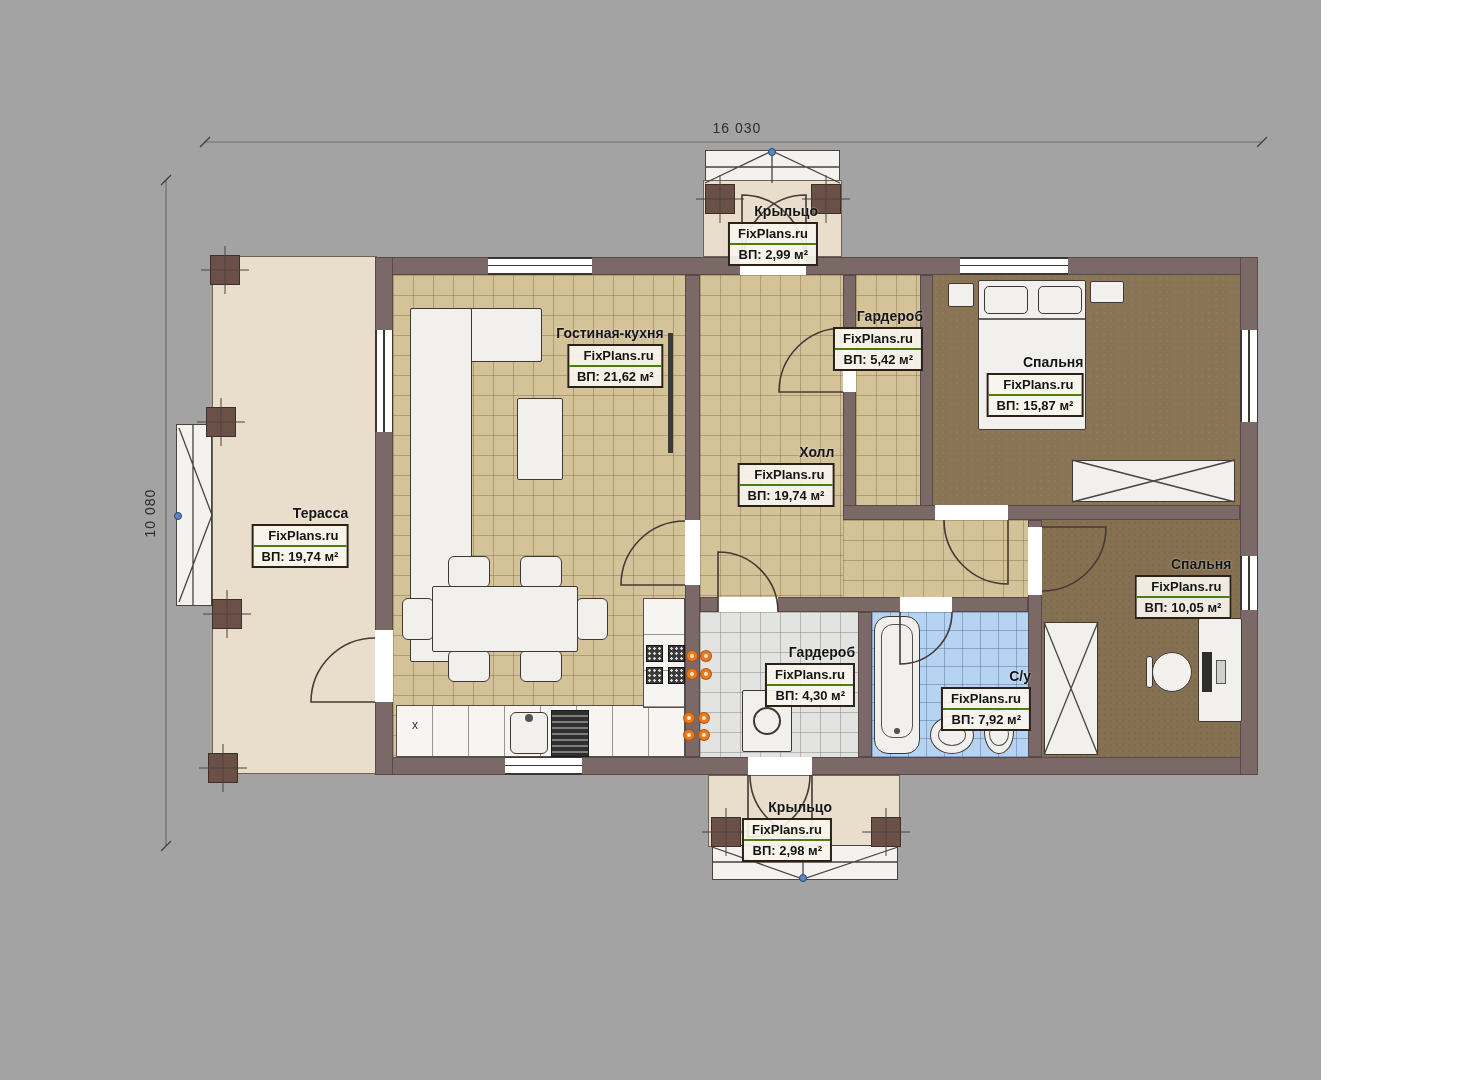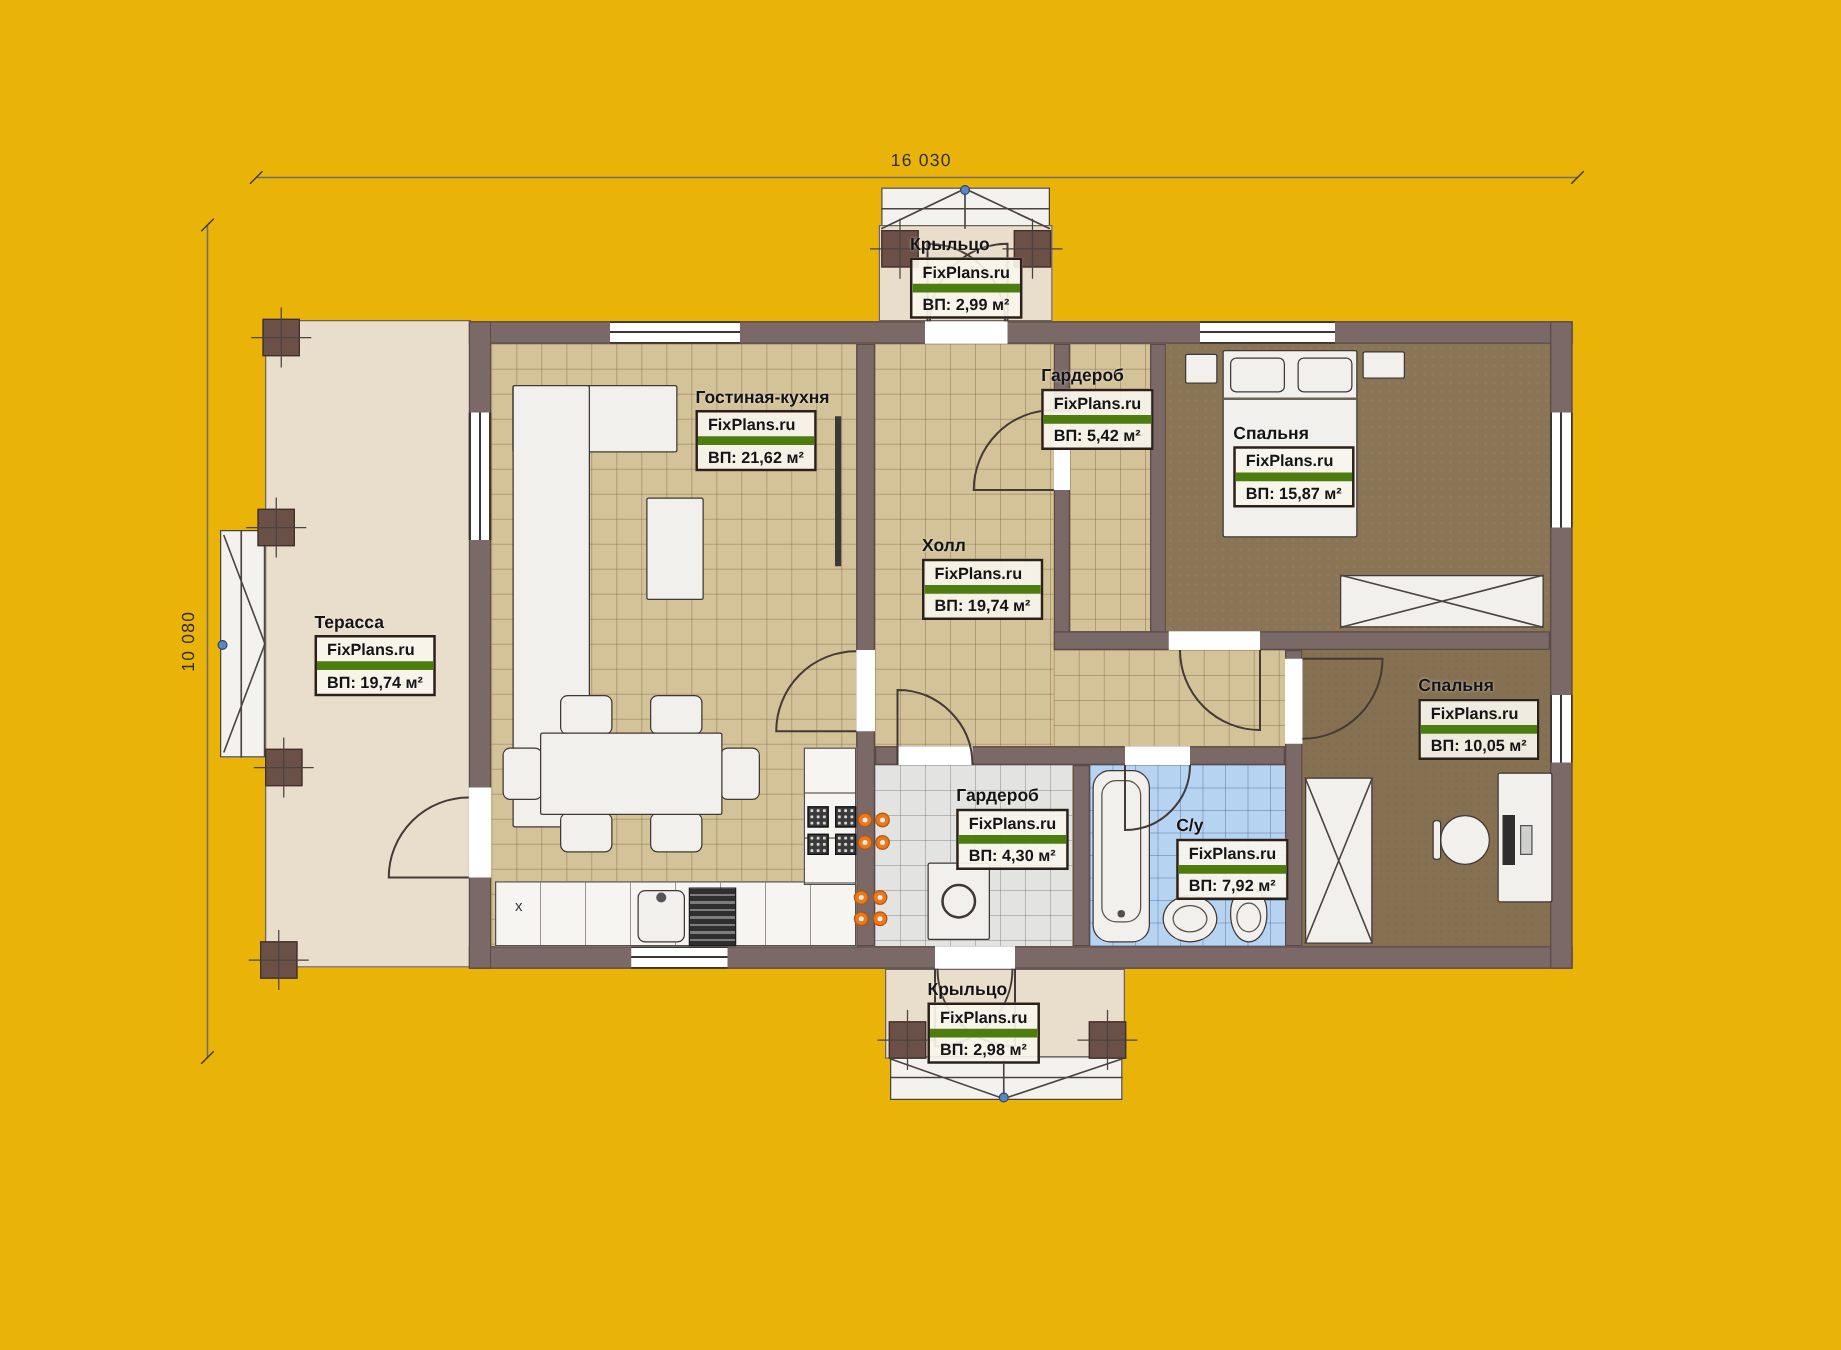--- a/index.html
+++ b/index.html
@@ -1,17 +1,17 @@
 <!DOCTYPE html>
 <html><head>
 <meta charset="utf-8">
 <style>
   html,body{margin:0;padding:0;background:#ffffff;}
   body{font-family:"Liberation Sans", sans-serif;}
-  #canvas{position:relative;width:1473px;height:1080px;background:#eab308;overflow:hidden;}
+  #canvas{position:relative;width:1321px;height:1080px;background:#a3a3a3;overflow:hidden;}
   .abs{position:absolute;}
   
   .tile-tan{background-color:#d4c299;
     background-image:linear-gradient(rgba(118,94,58,.38) 1px,transparent 1px),
                      linear-gradient(90deg,rgba(118,94,58,.38) 1px,transparent 1px);
     background-size:20px 20px;}
   .tile-gray{background-color:#e3e3e1;
     background-image:linear-gradient(rgba(105,105,105,.38) 1px,transparent 1px),
                      linear-gradient(90deg,rgba(105,105,105,.38) 1px,transparent 1px);
     background-size:20px 20px;}
@@ -26,25 +26,25 @@
   .wall{background:#7b6968;box-shadow:0 0 0 1px #5a4a47 inset;}
   .gap{background:#ffffff;}
   .win-h{background:linear-gradient(to bottom,#3c3632 0 1.5px,#fff 1.5px 8px,#3c3632 8px 9.5px,#fff 9.5px 16.5px,#3c3632 16.5px 18px);}
   .win-v{background:linear-gradient(to right,#3c3632 0 1.5px,#fff 1.5px 8px,#3c3632 8px 9.5px,#fff 9.5px 16.5px,#3c3632 16.5px 18px);}
   .furn{background:#f1f0ec;border:1.5px solid #3f3834;box-sizing:border-box;border-radius:2px;}
   .post{background:#6b5048;border:1px solid #3f2f2a;box-sizing:border-box;}
   .dot-blue{width:8px;height:8px;border-radius:50%;background:#5b86c0;border:1.5px solid #27476f;box-sizing:border-box;}
   .burner{width:10px;height:10px;border-radius:50%;background:#e8791f;box-shadow:0 0 0 1px #b35410;}
   .burner::after{content:"";position:absolute;left:3px;top:3px;width:4px;height:4px;border-radius:50%;background:#ffe9d2;}
   
-  .room-label{position:absolute;transform:translateX(-50%);text-align:left;color:#141414;}
+  .room-label{position:absolute;transform:translateX(-50%);text-align:right;color:#141414;margin-top:16px;}
   .room-name{font-size:14px;font-weight:bold;white-space:nowrap;text-shadow:0 0 2px rgba(255,255,255,.7);}
   .label-box{margin:3px auto 0;display:inline-block;border:2px solid #2b2118;background:rgba(249,245,237,.92);}
   .label-row{font-size:13px;font-weight:600;padding:2px 8px;white-space:nowrap;}
-  .label-row.first{border-bottom:7px solid #4d7c0f;}
+  .label-row.first{border-bottom:2px solid #4d7c0f;}
   .dim-text{font-size:14px;color:#2d2d2d;letter-spacing:1px;white-space:nowrap;}
   svg.overlay{position:absolute;left:0;top:0;pointer-events:none;}
   .counter-h{background:#f6f5f2;border:1px solid #55504b;box-sizing:border-box;
     background-image:repeating-linear-gradient(90deg,transparent 0 35px,#9a958e 35px 36px);}
   .counter-v{background:#f6f5f2;border:1px solid #55504b;box-sizing:border-box;
     background-image:repeating-linear-gradient(180deg,transparent 0 35px,#9a958e 35px 36px);}
   .dark-appl{background:repeating-linear-gradient(180deg,#2f2f2f 0 4px,#7d7d7d 4px 6px);border:1.5px solid #1c1c1c;box-sizing:border-box;}
   .grid-burner{background-color:#3a3a3a;background-image:radial-gradient(#d9d9d9 1px,transparent 1.5px);background-size:5px 5px;border:1px solid #111;box-sizing:border-box;}
 </style>
 </head>

